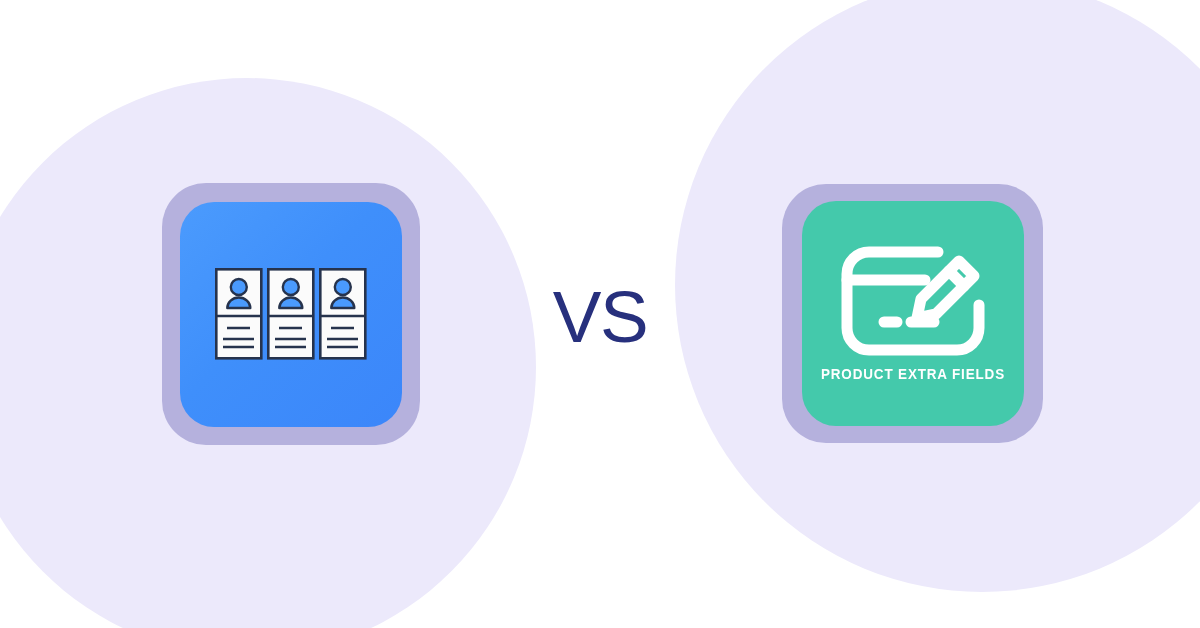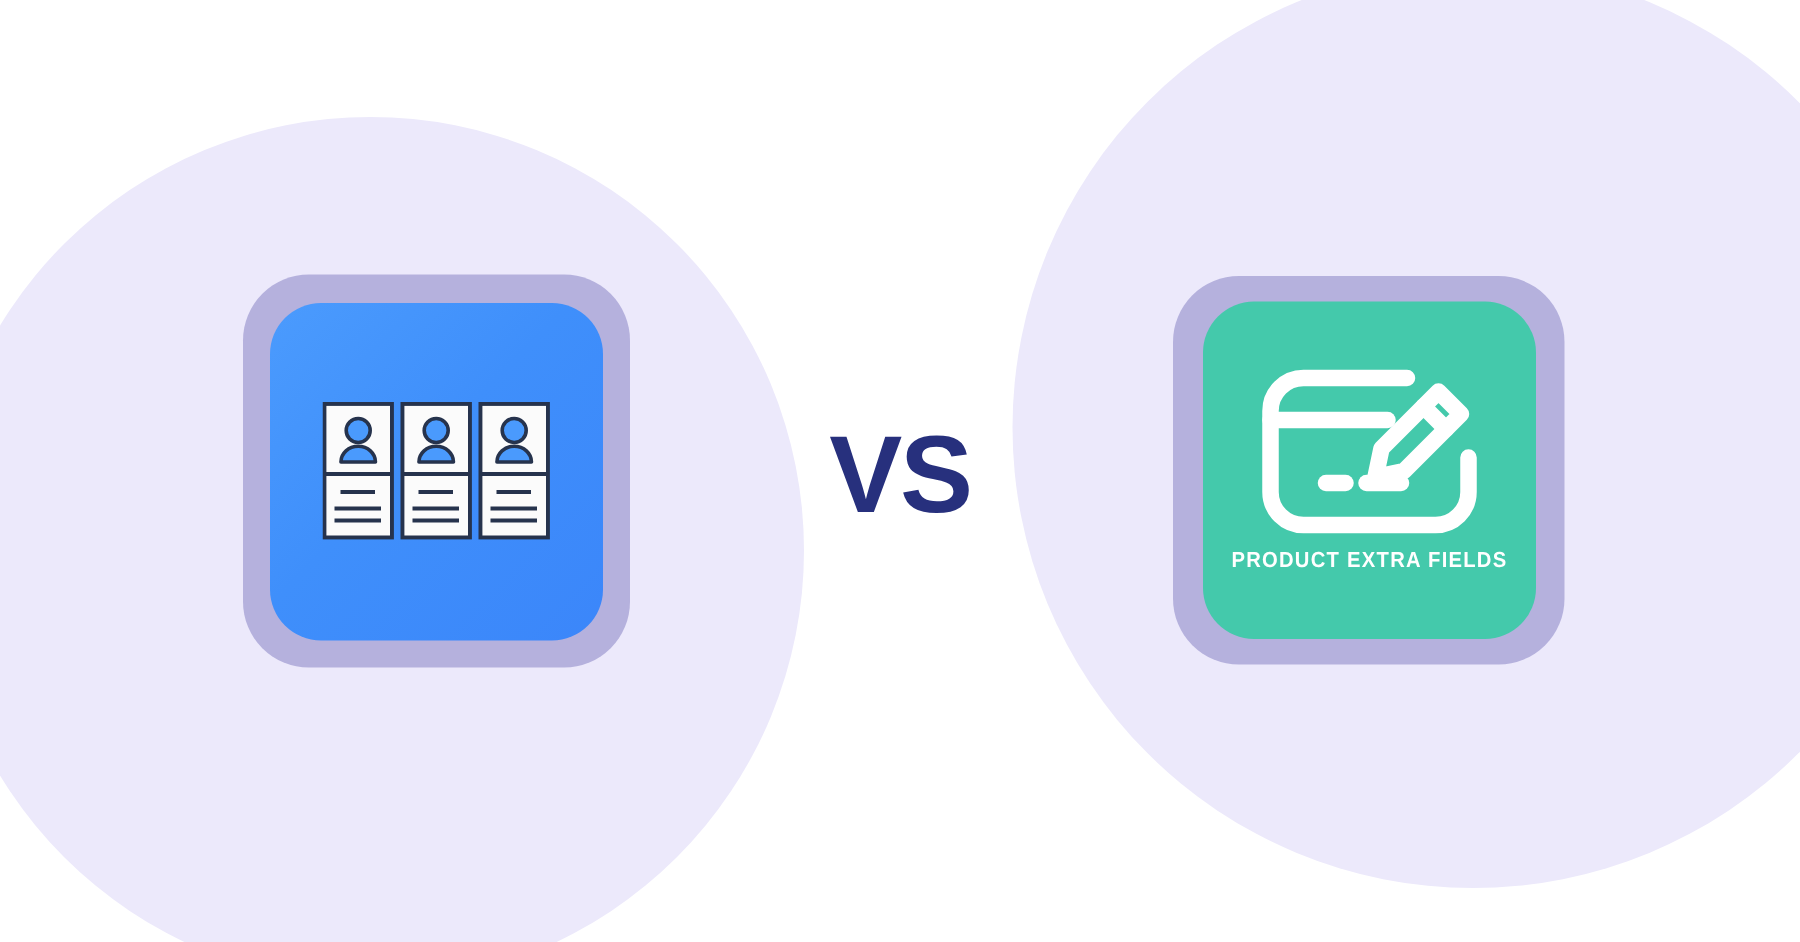--- a/index.html
+++ b/index.html
@@ -99,21 +99,21 @@
   
   #vs-label {
     position: absolute;
     left: 0;
     top: 280px;
     width: 1200px;
     text-align: center;
     color: #27307d;
     font-family: "Liberation Sans", sans-serif;
     font-size: 73px;
-    font-weight: bold;
+    font-weight: normal;
     letter-spacing: -1.5px;
     line-height: 1;
     user-select: none;
   }
 </style>
 </head>
 <body>
 
 <div id="canvas">
 

